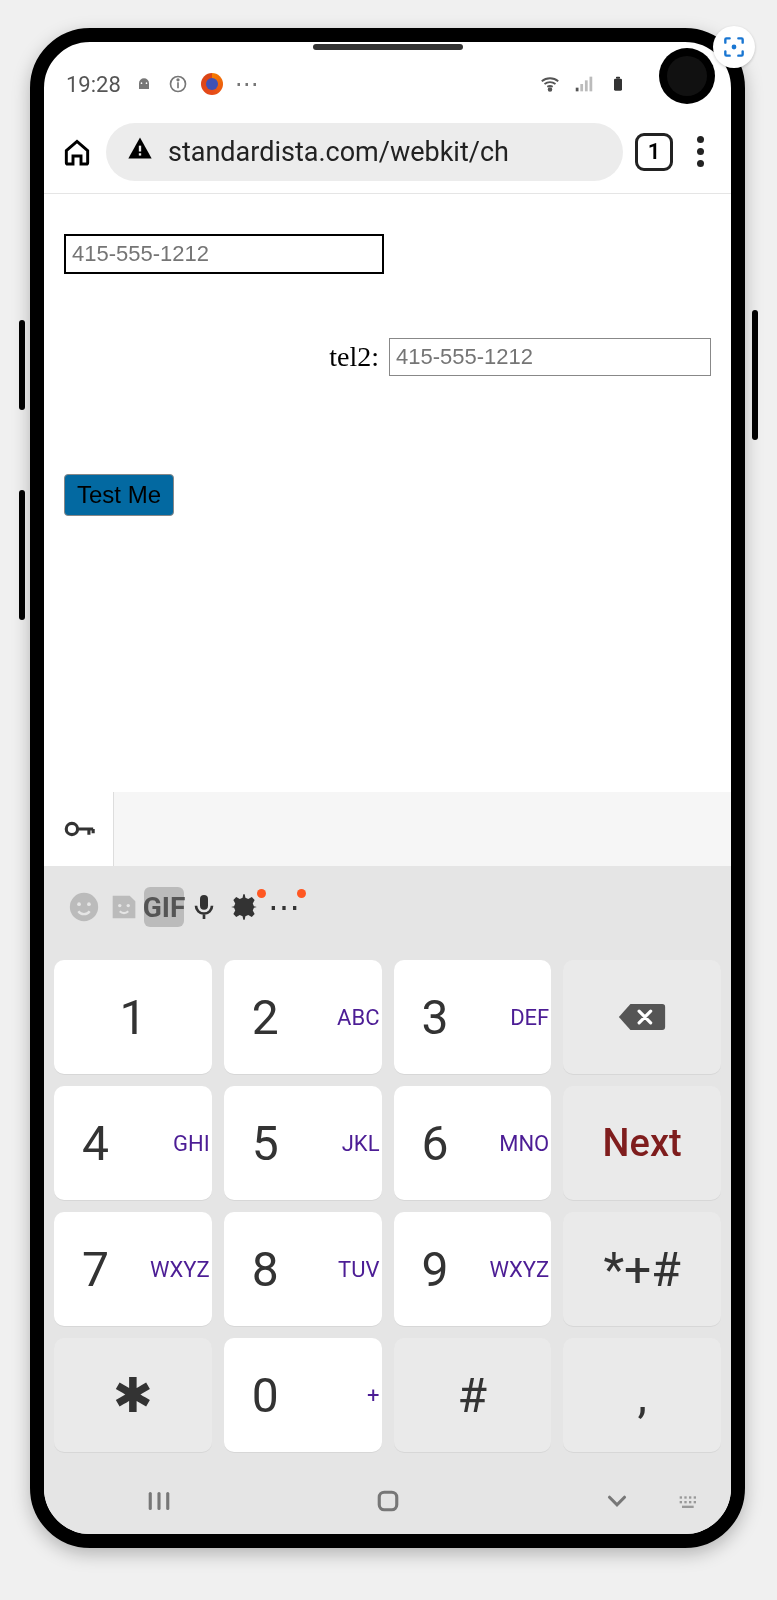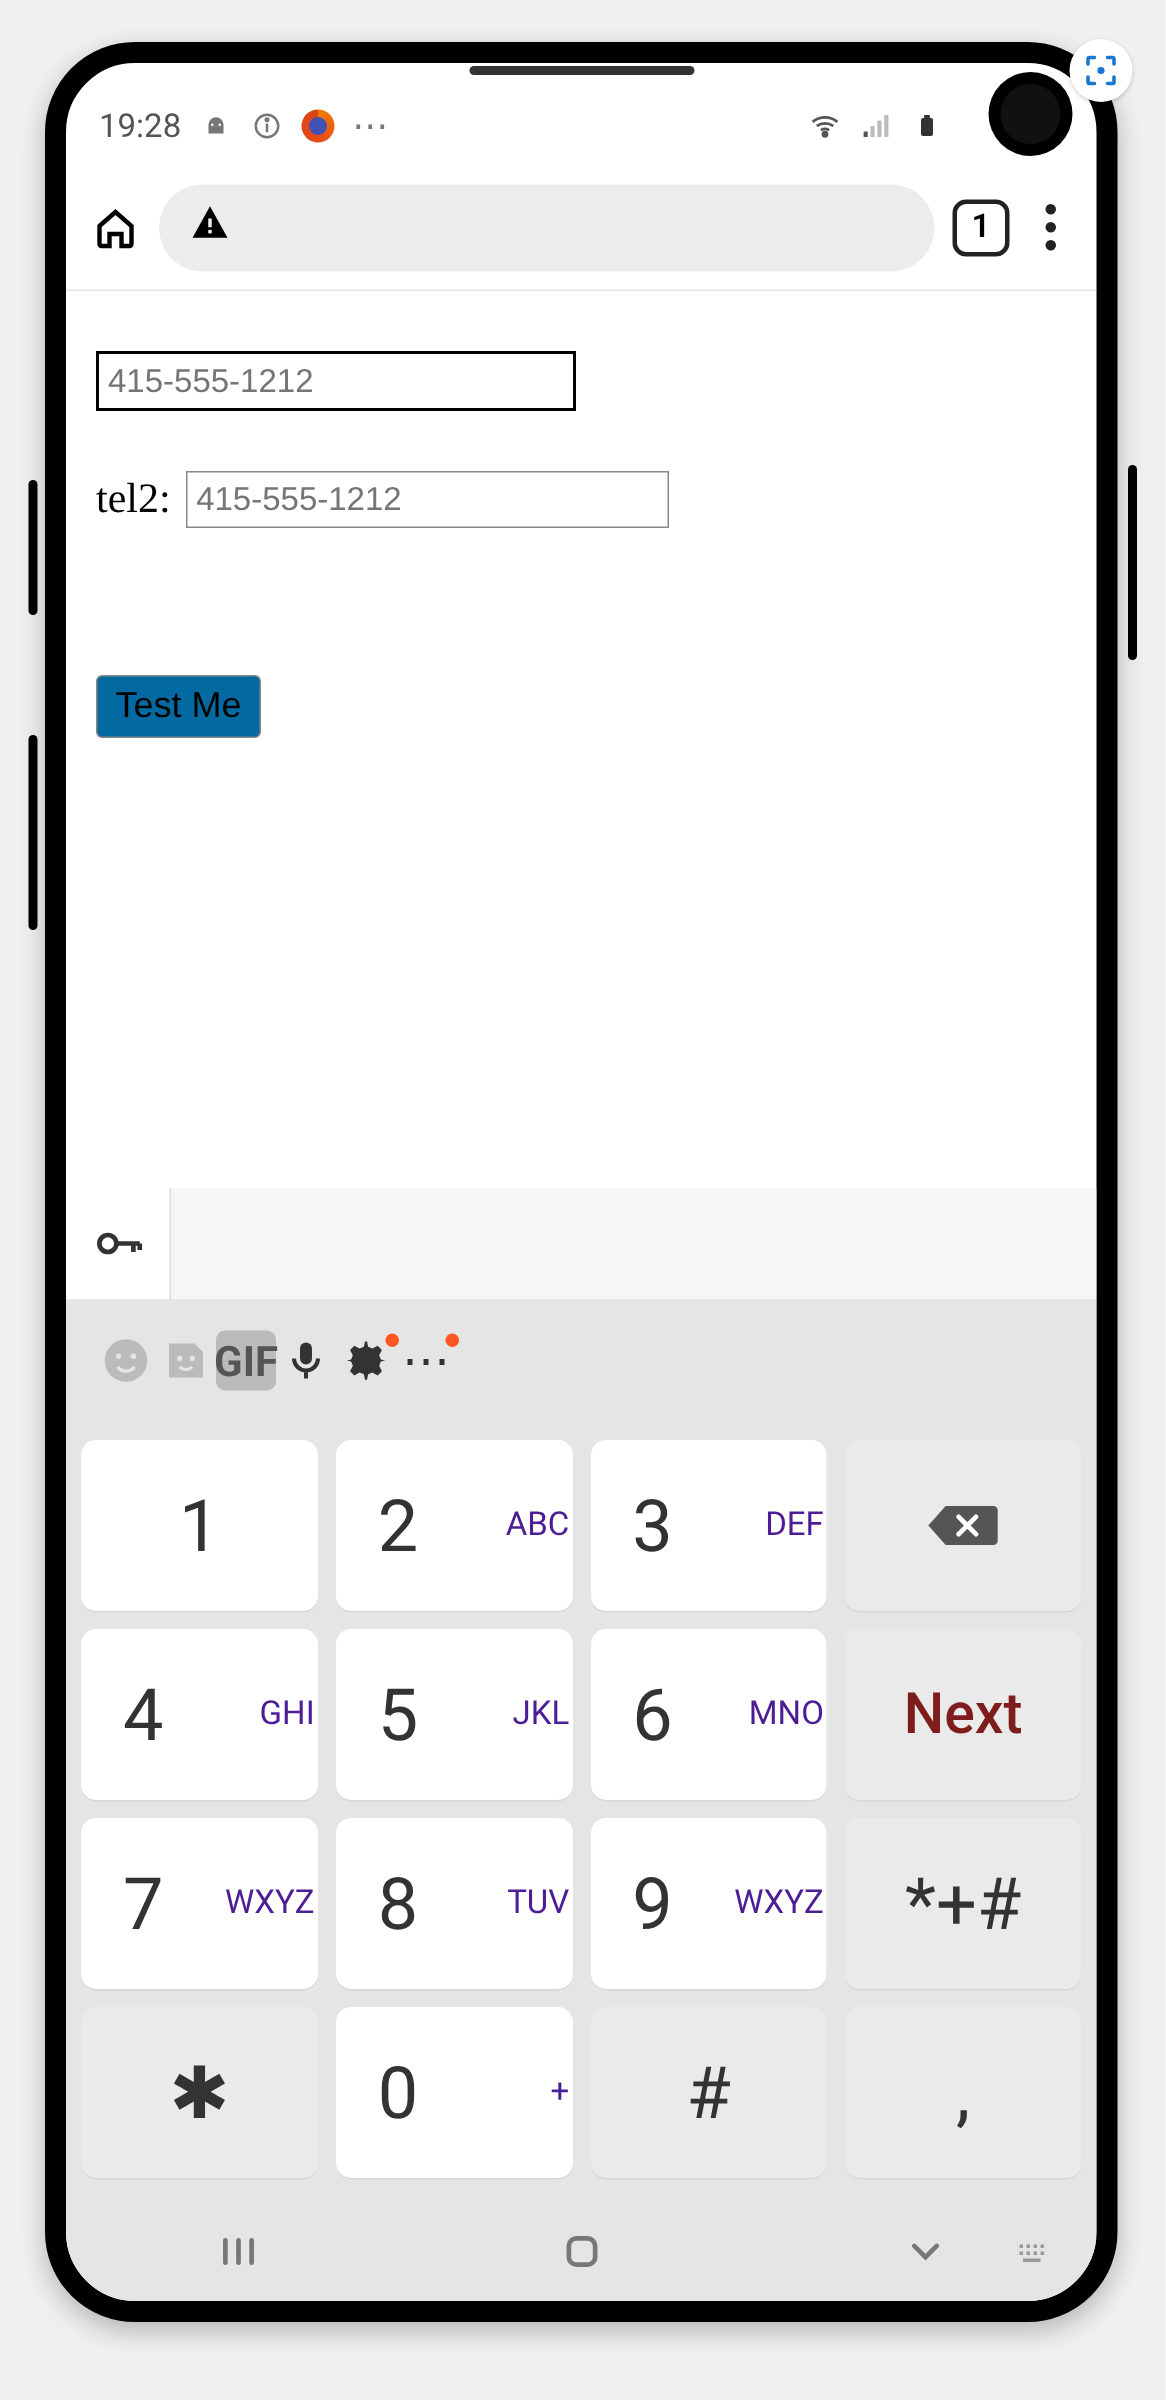--- a/index.html
+++ b/index.html
@@ -72,21 +72,21 @@
   .content {
     padding: 36px 20px; font-family: Georgia, 'Times New Roman', serif;
     color:#000;
   }
   .field-label { font-size:30px; }
   .tel-input {
     display:block; width: 320px; height:40px; margin-top:4px;
     border:2px solid #000; padding:2px 6px; font-size:22px; color:#888;
     font-family: Arial, sans-serif;
   }
-  .row2 { margin-top: 40px; display:flex; align-items:center; gap:10px; font-size:28px; }
+  .row2 { margin-top: 64px; display:flex; align-items:center; gap:10px; font-size:28px;justify-content:flex-end; }
   .tel-input2 {
     width: 322px; height:38px; border:1px solid #888; padding:2px 6px;
     font-size:22px; color:#888; font-family: Arial, sans-serif;
   }
   .test-btn {
     margin-top: 98px; font-size:24px; font-family: Arial, sans-serif;
     background:#0369a1; border:1px solid #888; border-radius:4px;
     padding:6px 12px;
   }
   
@@ -209,20 +209,21 @@
           </svg>
       </div>
       <div class="url-bar">
         <span>
           <svg viewBox="0 0 24 24" width="28" height="28" fill="#000">
               <path d="M12 3L2 21h20L12 3z"></path>
               <rect x="11" y="10" width="2" height="5" fill="#ececec"></rect>
               <rect x="11" y="16.5" width="2" height="2" fill="#ececec"></rect>
             </svg>
         </span>
+        <span>standardista.com/webkit/ch</span>
       </div>
       <div class="tab-count">
         <span>1</span>
       </div>
       <div class="menu-dots">
         <span></span>
           <span></span>
           <span></span>
       </div>
     </div>

